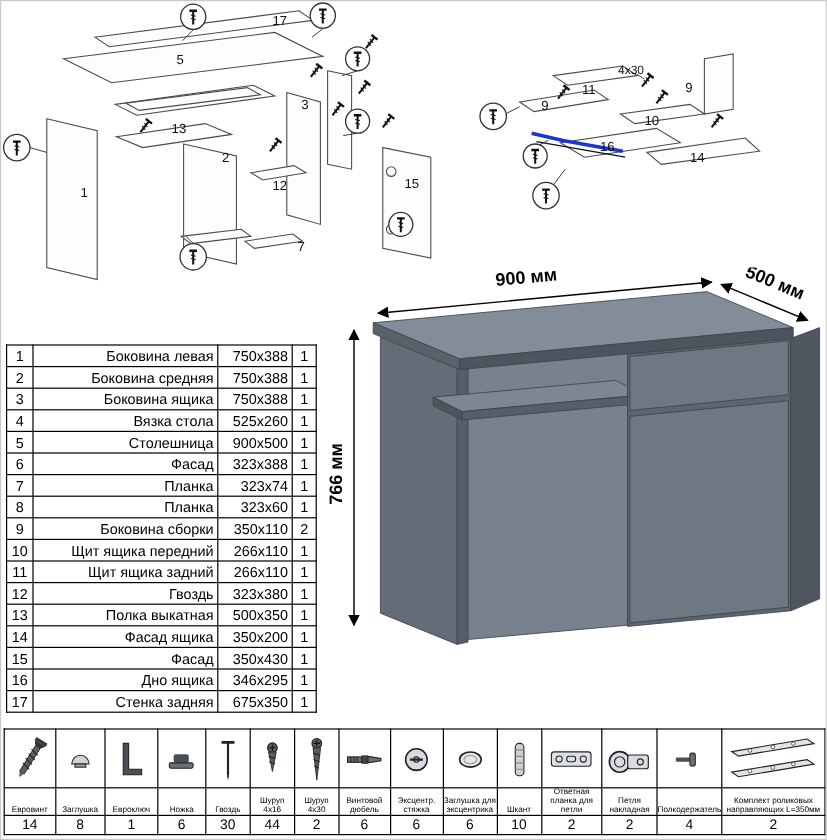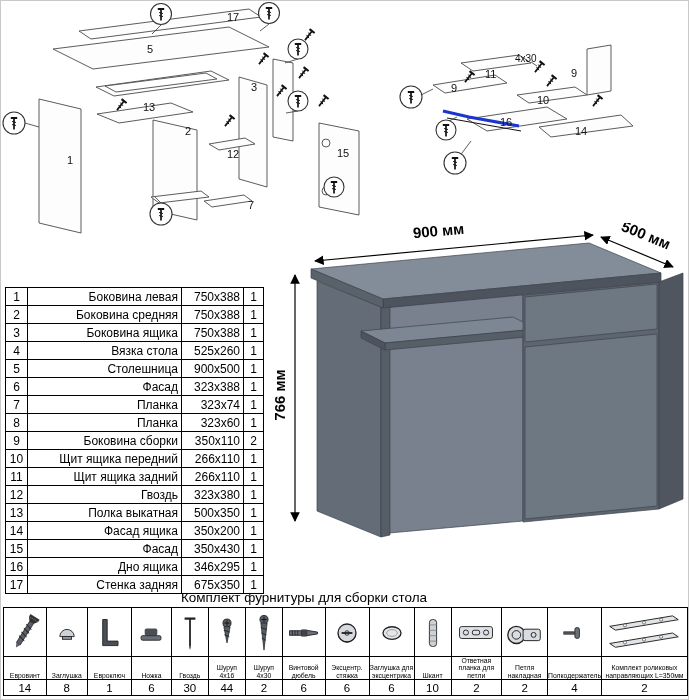--- a/index.html
+++ b/index.html
@@ -289,21 +289,20 @@
         </tr>
         <tr>
           <td class="pt-num">17</td>
           <td class="pt-name">Стенка задняя</td>
           <td class="pt-size">675x350</td>
           <td class="pt-qty">1</td>
         </tr>
       </tbody>
   </table>
 
-  <div class="hw-title">Комплект фурнитуры для сборки стола</div>
   <table class="hw-table">
     <tbody>
       <tr>
           <td class="hw-icon" style="width: 44px;">
             <svg width="36" height="44" viewBox="0 0 40 46">
               <g transform="rotate(32 20 23)">
                 <rect x="14" y="2" width="12" height="3" fill="#333"></rect>
                 <polygon points="14,5 26,5 23,9 17,9" fill="#333"></polygon>
                 <rect x="17.5" y="9" width="5" height="28" fill="#5a5f66" stroke="#222" stroke-width="0.8"></rect>
                 <line x1="16" y1="14" x2="24" y2="16" stroke="#222"></line>

